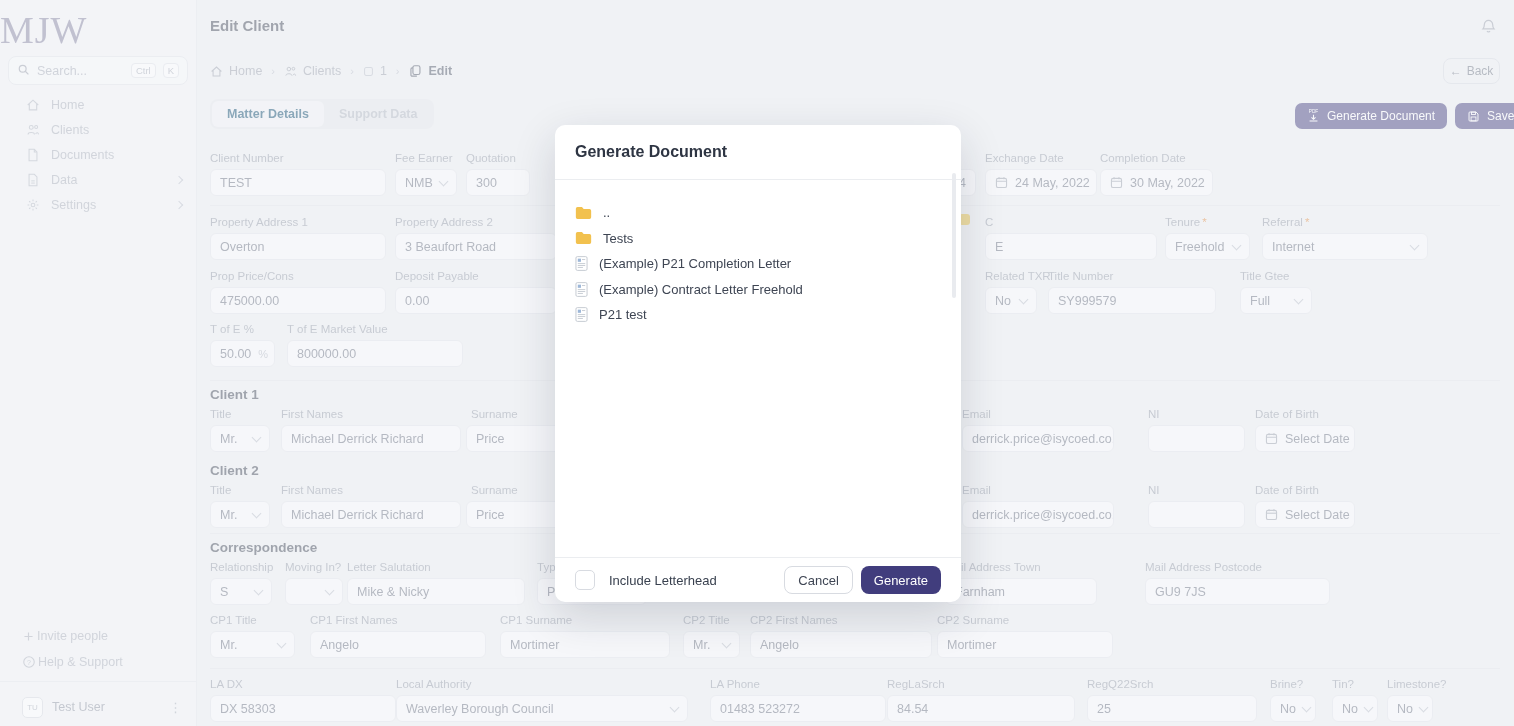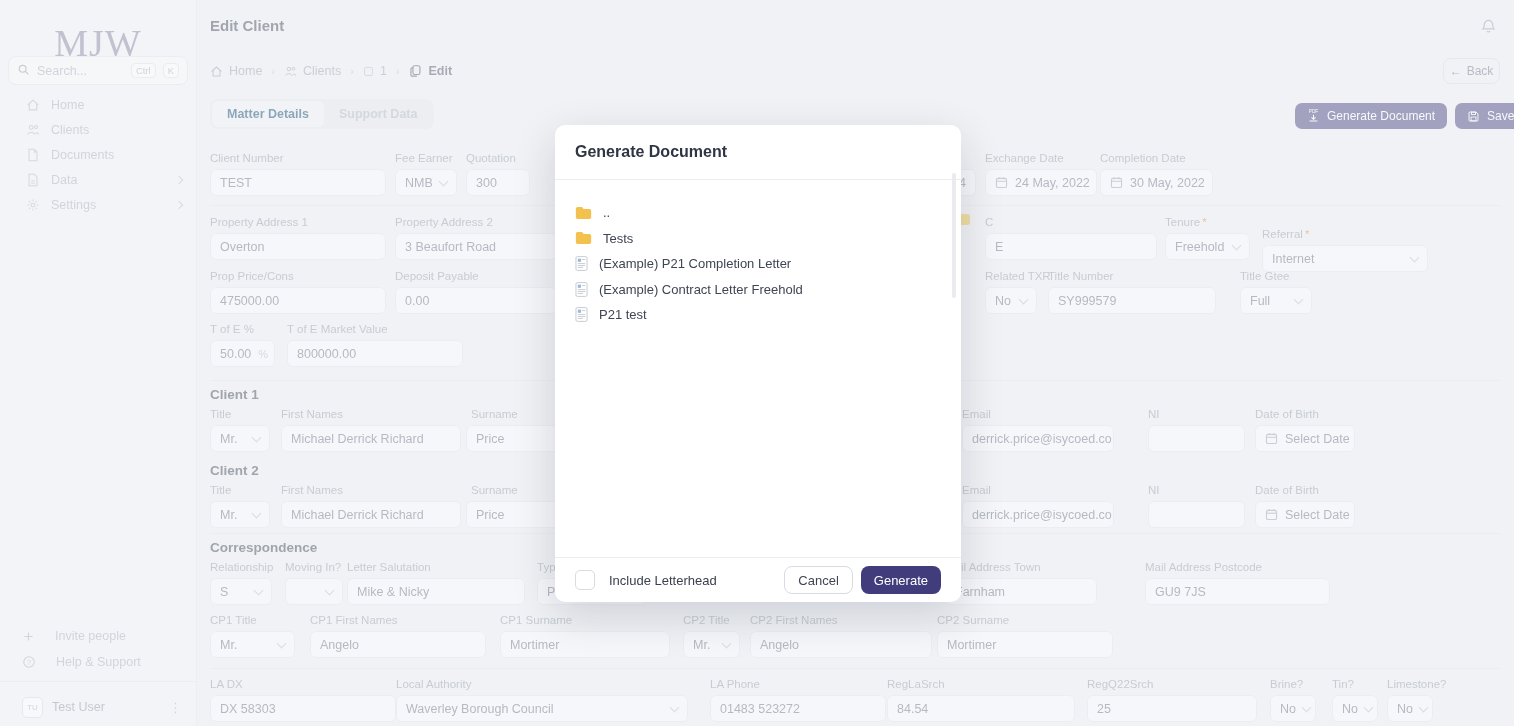--- a/index.html
+++ b/index.html
@@ -1,31 +1,31 @@
 <!DOCTYPE html>
 <html><head>
 <meta charset="utf-8">
 <style>
   html,body{margin:0;padding:0;background:#e9ebee;}
   .page{position:relative;width:1514px;height:726px;background:#edeff2;overflow:hidden;
         font-family:"Liberation Sans",sans-serif;-webkit-font-smoothing:antialiased;}
   
   .sidebar{position:absolute;left:0;top:0;width:196px;height:726px;background:#f3f4f6;border-right:1px solid #e4e6ea;z-index:10;}
-  .logo{position:absolute;left:0;top:21px;width:196px;text-align:center;font-family:"Liberation Serif",serif;
+  .logo{position:absolute;left:0;top:8px;width:196px;text-align:left;font-family:"Liberation Serif",serif;
         font-size:38px;letter-spacing:1px;color:#8583a1;font-weight:500;}
   .searchbox{position:absolute;left:8px;top:56px;width:180px;height:29px;box-sizing:border-box;background:#f9fafb;
         border:1px solid #e2e4e9;border-radius:8px;display:flex;align-items:center;gap:7px;padding:0 8px;}
   .searchbox .ph{font-size:12.5px;color:#a7adb8;flex:1;}
   .key{font-size:9.5px;color:#a7adb8;border:1px solid #dfe2e7;border-radius:4px;padding:1px 4px;background:#fff;}
   .nav{position:absolute;left:0;top:92px;width:196px;}
   .nav-item{display:flex;align-items:center;gap:11px;height:25px;padding:0 14px 0 26px;font-size:12.5px;color:#a9aeb9;cursor:pointer;}
   .nav-item svg{flex:none;color:#b2b7c1;}
   .nav-chev{margin-left:auto;width:5px;height:5px;border-right:1.4px solid #b9bec8;border-top:1.4px solid #b9bec8;transform:rotate(45deg);}
   .side-foot{position:absolute;left:0;bottom:0;width:196px;}
-  .foot-item{display:flex;align-items:center;gap:20px;height:26px;padding:0 14px 0 22px;font-size:12.5px;color:#a9aeb9;cursor:pointer;}
+  .foot-item{display:flex;align-items:center;gap:2px;height:26px;padding:0 14px 0 22px;font-size:12.5px;color:#a9aeb9;cursor:pointer;}
   .foot-div{height:1px;background:#e4e6ea;margin:6px 0;}
   .user-row{display:flex;align-items:center;gap:9px;height:38px;padding:0 14px 0 22px;font-size:12.5px;color:#8d93a0;}
   .avatar{width:19px;height:19px;border:1px solid #d7dae0;border-radius:5px;background:#fff;font-size:8px;color:#a7adb8;
         display:flex;align-items:center;justify-content:center;}
   .kebab{margin-left:auto;color:#a7adb8;font-size:13px;letter-spacing:0;}
   
   .page-title{position:absolute;left:210px;top:17px;font-size:15px;font-weight:700;color:#3f4654;z-index:10;}
   .bell{position:absolute;left:1480px;top:18px;z-index:10;cursor:pointer;}
   .crumbs{position:absolute;left:210px;top:60px;height:22px;display:flex;align-items:center;gap:9px;z-index:10;font-size:12.5px;color:#9ba1ac;}
   .crumb{display:flex;align-items:center;gap:6px;cursor:pointer;}
@@ -302,21 +302,21 @@
   <div class="fld" style="left:1165px;top:216px">
     <div class="flabel">
         <span>Tenure</span>
         <span class="req">*</span>
       </div>
     <div class="fbox" style="width:85px">
         <span>Freehold</span>
         <i class="chev"></i>
       </div>
   </div>
-  <div class="fld" style="left:1262px;top:228px">
+  <div class="fld" style="left:1262px;top:216px">
     <div class="flabel">
         <span>Referral</span>
         <span class="req">*</span>
       </div>
     <div class="fbox" style="width:166px">
         <span>Internet</span>
         <i class="chev"></i>
       </div>
   </div>
 

